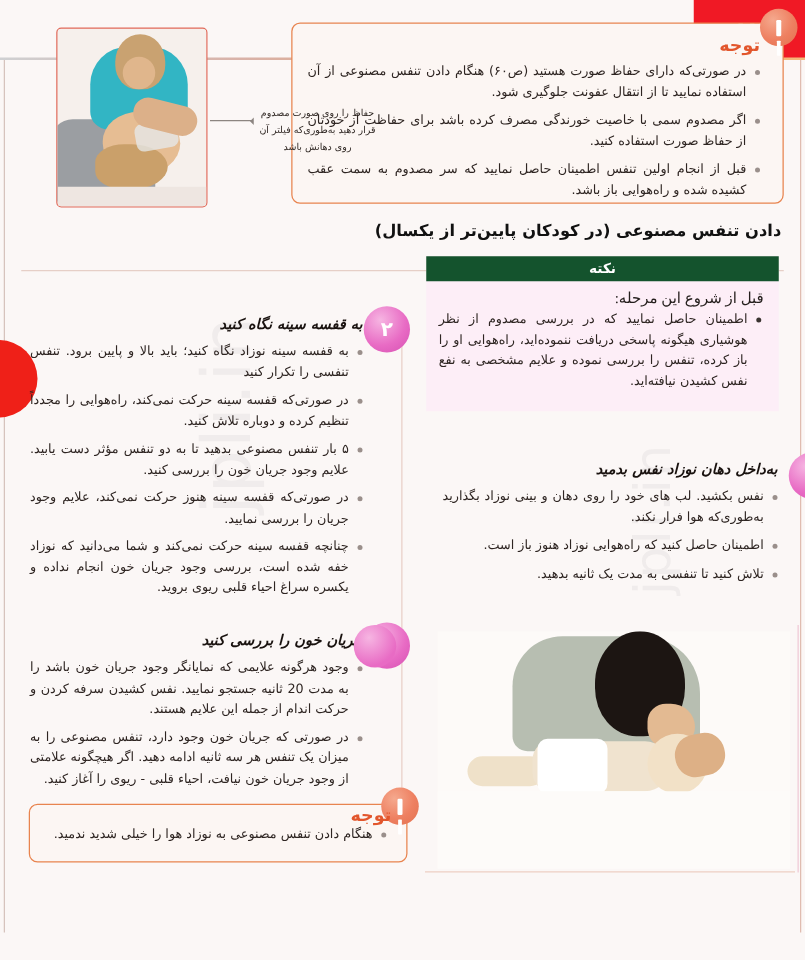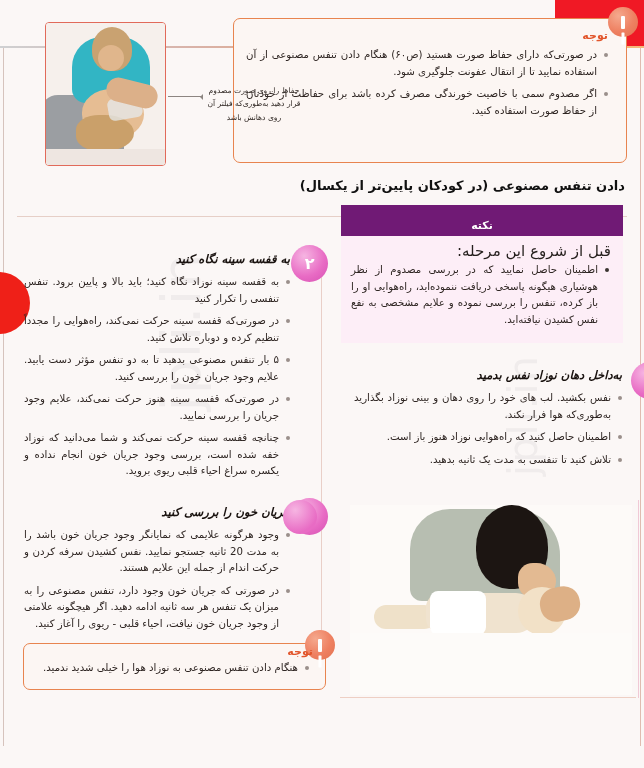--- a/index.html
+++ b/index.html
@@ -110,21 +110,21 @@
     content: "";
     width: 4px; height: 13px;
     background: #ffffff;
     box-shadow: 0 16px 0 -0.5px #ffffff;
     border-radius: 1px;
   }
   .attn-top .attn-badge { top: -12px; right: -12px; }
   .attn-bottom .attn-badge { top: -14px; right: -10px; }
 
   .attn-title {
-    font-size: 11px;
+    font-size: 14px;
     font-weight: bold;
     color: #e2562c;
     margin: 0 0 5px 0;
     padding-right: 2px;
   }
   .attn-bottom .attn-title {
     position: absolute;
     top: 1px; right: 10px;
   }
 
@@ -273,33 +273,34 @@
   .note-box {
     position: absolute;
     top: 205px;
     right: 21px;
     width: 282px;
     background: #fdeef7;
     padding: 0 0 9px 0;
     box-sizing: border-box;
   }
   .note-title {
-    background: #701a75;
+    background: #14532d;
     color: #ffffff;
     text-align: center;
     font-size: 11px;
     font-weight: bold;
-    padding: 14px 0 4px 0;
+    padding: 3px 0 4px 0;
     letter-spacing: 4px;
   }
   .note-intro {
-    font-size: 15px;
+    font-size: 12px;
     color: #241e1c;
     padding: 6px 12px 2px 10px;
     text-align: right;
+    font-family: Liberation Serif, serif;
   }
   .note-box ul.bullets {
     padding: 0 12px 0 10px;
   }
   .note-box ul.bullets li::before { background: #3a3330; }
 
   
   .step {
     position: absolute;
   }
@@ -493,20 +494,21 @@
   <div class="red-blob"></div>
   <div class="watermark">jpli.in</div>
   <div class="watermark2">jpli.in</div>
 
   <div class="attn-box attn-top">
     <div class="attn-badge"></div>
     <div class="attn-title">توجه</div>
     <ul class="bullets">
       <li>در صورتی‌که دارای حفاظ صورت هستید (ص۶۰) هنگام دادن تنفس مصنوعی از آن استفاده نمایید تا از انتقال عفونت جلوگیری شود.</li>
       <li>اگر مصدوم سمی با خاصیت خورندگی مصرف کرده باشد برای حفاظت از خودتان از حفاظ صورت استفاده کنید.</li>
+      <li>قبل از انجام اولین تنفس اطمینان حاصل نمایید که سر مصدوم به سمت عقب کشیده شده و راه‌هوایی باز باشد.</li>
     </ul>
   </div>
 
   <div class="photo-cpr-adult">
     <div class="ph-bg"></div>
     <div class="ph-victim-body"></div>
     <div class="ph-rescuer-torso"></div>
     <div class="ph-rescuer-head"></div>
     <div class="ph-rescuer-face"></div>
     <div class="ph-victim-head"></div>

